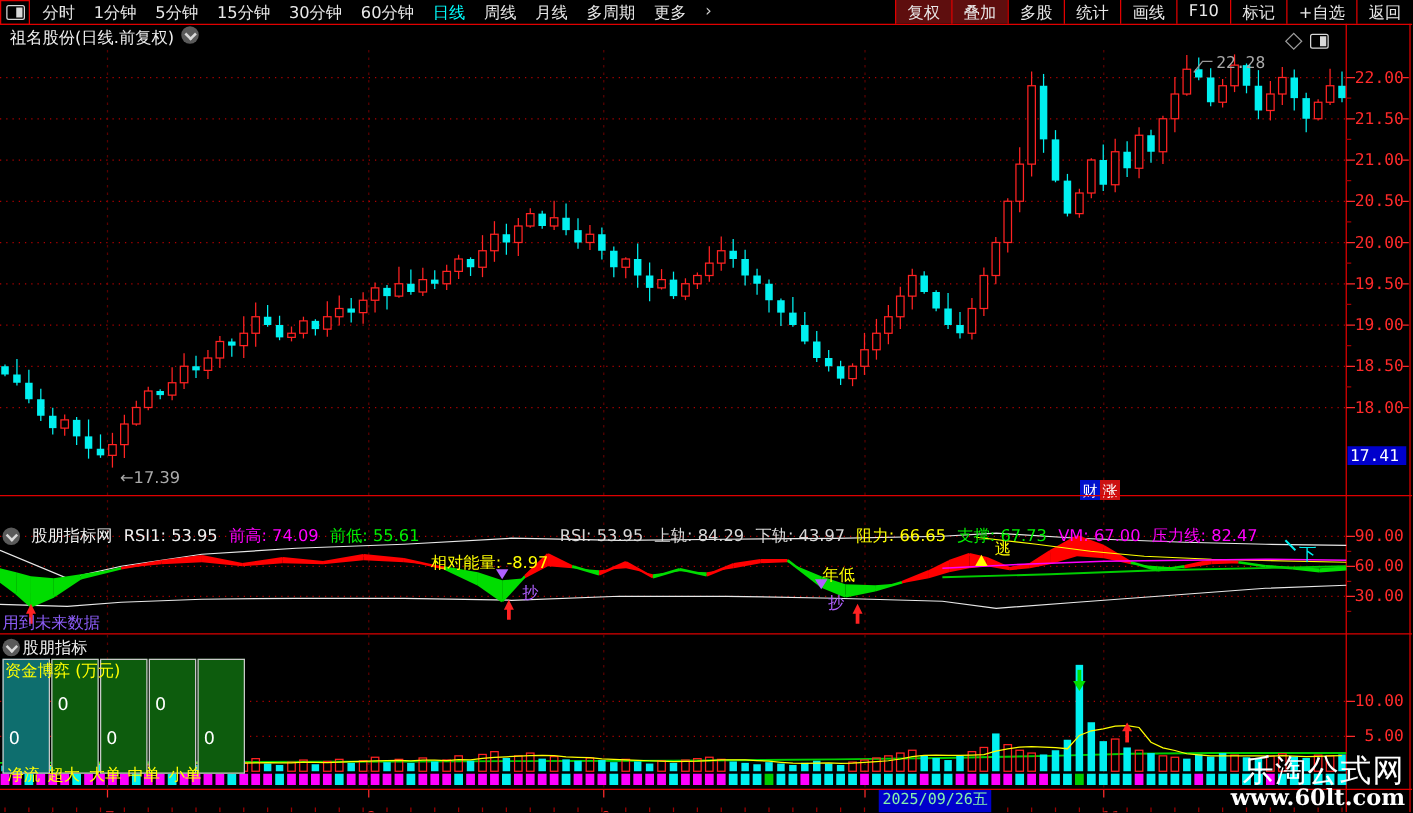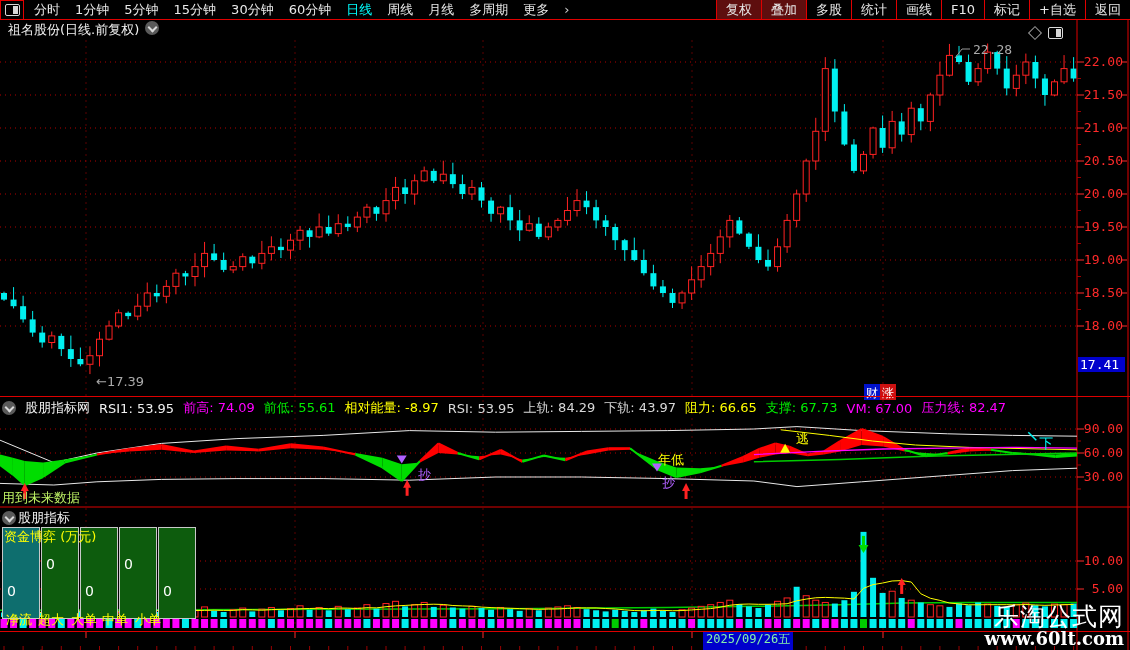--- a/index.html
+++ b/index.html
@@ -25,21 +25,21 @@
   .chev-circle::after{content:'';position:absolute;left:4px;top:3px;width:5px;height:5px;
             border-right:2px solid #d9d9d9;border-bottom:2px solid #d9d9d9;transform:rotate(45deg);}
   .chart-corner-icons{position:absolute;left:1030px;top:27px;display:flex;align-items:center;gap:8px;}
   .diamond-icon{width:8px;height:8px;border:1px solid #9a9a9a;transform:rotate(45deg);}
   
   .ind-header{position:absolute;left:2px;top:399px;display:flex;align-items:center;gap:9px;
               font-size:13px;white-space:nowrap;z-index:4;}
   .ind-name{color:#f0f0f0;}
   .ind2-header{position:absolute;left:2px;top:509px;display:flex;align-items:center;gap:2px;
               font-size:13px;color:#f0f0f0;z-index:4;}
-  .future-note{position:absolute;left:2px;top:489px;font-size:13px;color:#bef264;z-index:4;}
+  .future-note{position:absolute;left:2px;top:489px;font-size:13px;color:#8b5cf6;z-index:4;}
   
   .legend-block{position:absolute;left:2px;top:527px;z-index:5;width:200px;height:104px;}
   .legend-boxes{display:flex;}
   .lbox{width:36px;height:90px;border:1px solid #c8c8c8;margin-right:1px;position:relative;}
   .lbox .val{position:absolute;left:4px;color:#fff;font-size:14px;}
   .lbox .val.high{top:28px;} .lbox .val.low{top:55px;}
   .legend-title{position:absolute;left:2px;top:1px;color:#ffff00;font-size:13px;white-space:nowrap;}
   .legend-labels{position:absolute;left:0;top:84px;width:200px;color:#ffff00;font-size:13px;}
   .legend-labels span{position:absolute;top:0;}
   
@@ -842,21 +842,21 @@
     <span class="diamond-icon"></span>
     <span class="panel-icon"></span>
   </div>
 
   <div class="ind-header">
     <span class="chev-circle"></span>
     <span class="ind-name">股朋指标网</span>
   <span style="color: rgb(240, 240, 240);">RSI1: 53.95</span>
       <span style="color: rgb(255, 0, 255);">前高: 74.09</span>
       <span style="color: rgb(0, 238, 0);">前低: 55.61</span>
-      <span style="color: rgb(255, 255, 0);">相对能量: -8.97</span>
+      <span style="color: rgb(255, 255, 0); margin-top: 42px;">相对能量: -8.97</span>
       <span style="color: rgb(216, 216, 216);">RSI: 53.95</span>
       <span style="color: rgb(216, 216, 216);">上轨: 84.29</span>
       <span style="color: rgb(216, 216, 216);">下轨: 43.97</span>
       <span style="color: rgb(255, 255, 0);">阻力: 66.65</span>
       <span style="color: rgb(0, 238, 0);">支撑: 67.73</span>
       <span style="color: rgb(255, 0, 255);">VM: 67.00</span>
       <span style="color: rgb(255, 0, 255);">压力线: 82.47</span>
     </div>
   <div class="future-note">用到未来数据</div>
 

